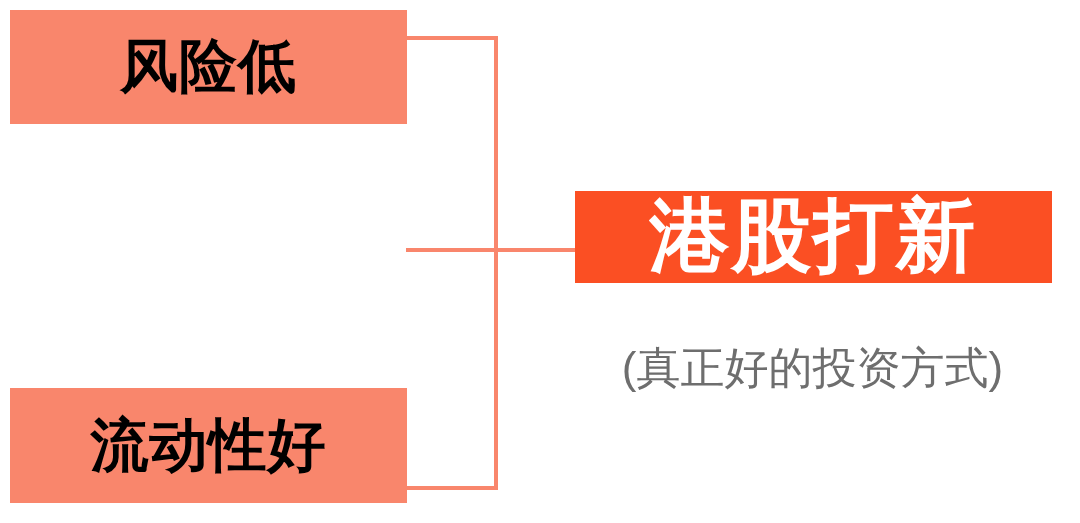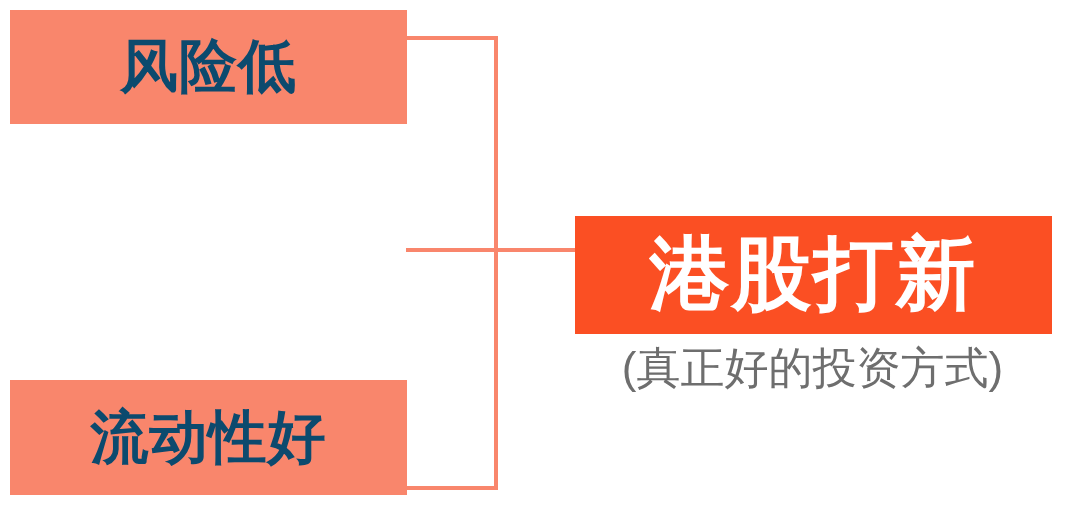--- a/index.html
+++ b/index.html
@@ -13,38 +13,38 @@
     width: 1080px;
     height: 523px;
     background: #ffffff;
     overflow: hidden;
   }
   .factor-box {
     position: absolute;
     left: 10px;
     width: 397px;
     background: #F9866C;
-    color: #0c4a6e;
+    color: #000000;
     display: flex;
     align-items: center;
     justify-content: center;
     font-size: 58px;
     font-weight: 700;
     letter-spacing: 1px;
   }
   .factor-box.b1 { top: 10px;  height: 114px; }
   .factor-box.b2 { top: 198px; height: 113px; }
-  .factor-box.b3 { top: 380px; height: 115px; }
+  .factor-box.b3 { top: 388px; height: 115px; }
 
   .result-box {
     position: absolute;
     left: 575px;
-    top: 216px;
+    top: 191px;
     width: 477px;
-    height: 118px;
+    height: 92px;
     background: #FB4F23;
     color: #ffffff;
     display: flex;
     align-items: center;
     justify-content: center;
     font-size: 80px;
     font-weight: 900;
     letter-spacing: 2px;
   }
   .result-subtitle {

